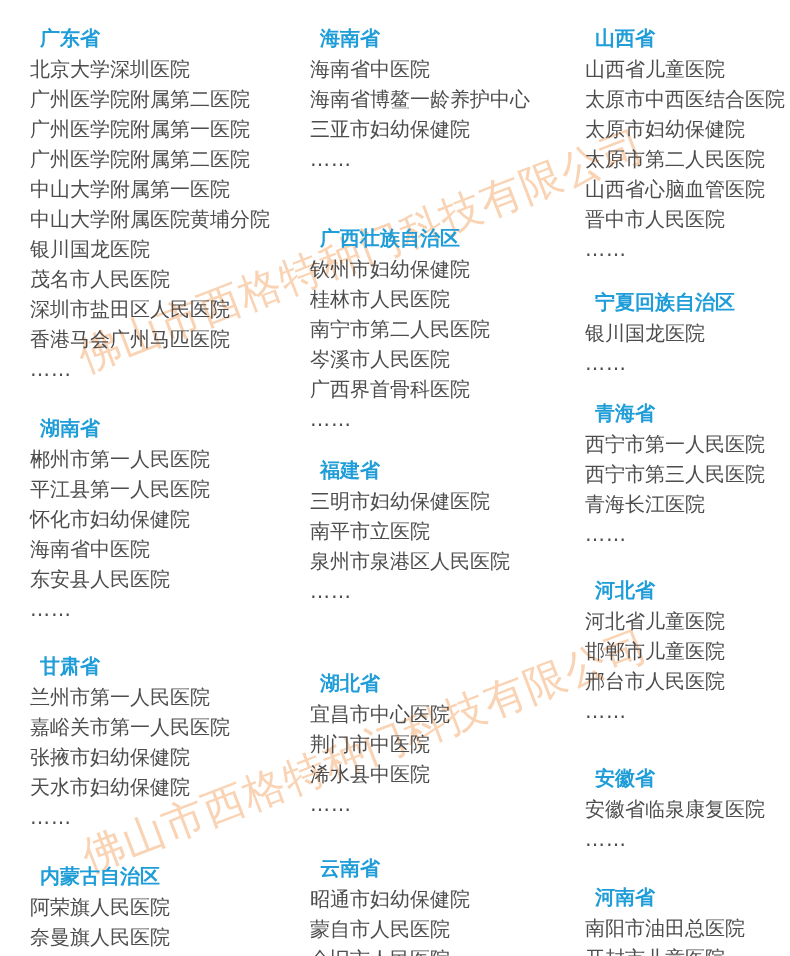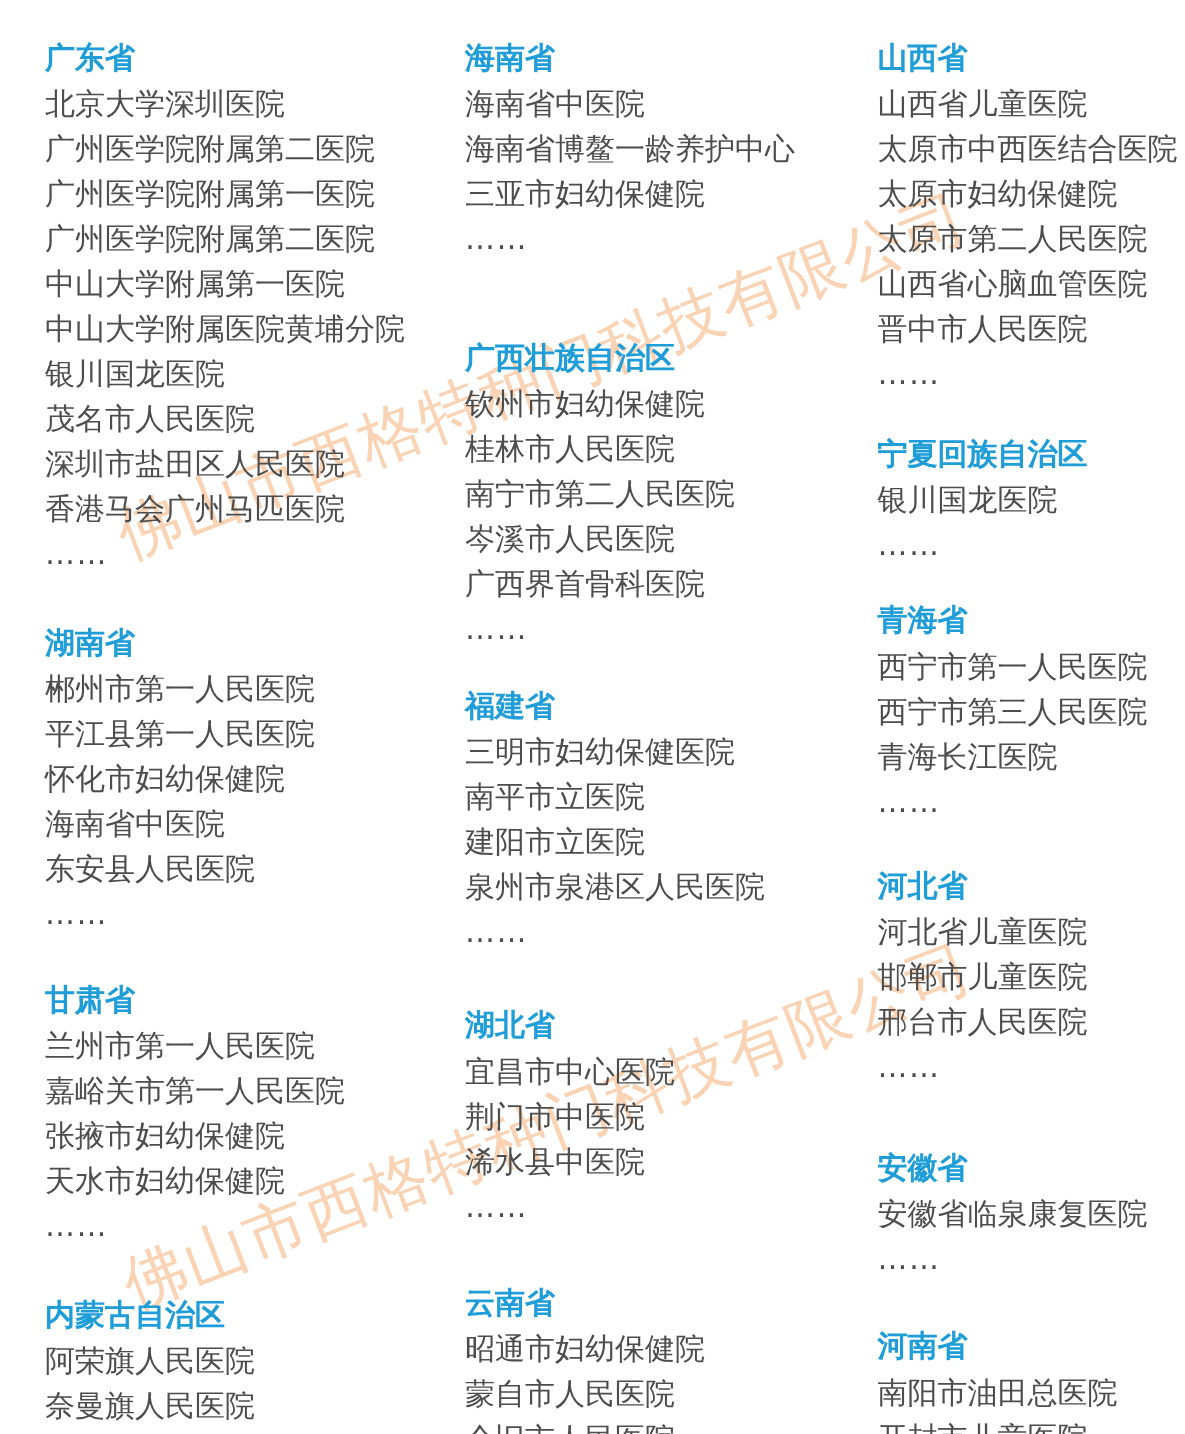--- a/index.html
+++ b/index.html
@@ -42,20 +42,21 @@
     position: absolute;
     left: 0;
     width: 272px;
   }
   .province {
     font-size: 20px;
     font-weight: bold;
     line-height: 32px;
     color: #1E9DD8;
     white-space: nowrap;
+    margin-left: 10px;
   }
   .hospital {
     font-size: 20px;
     line-height: 30px;
     color: #4D4D4D;
     white-space: nowrap;
   }
   .ellipsis {
     letter-spacing: 1px;
   }
@@ -119,21 +120,20 @@
         <div class="hospital">桂林市人民医院</div>
         <div class="hospital">南宁市第二人民医院</div>
         <div class="hospital">岑溪市人民医院</div>
         <div class="hospital">广西界首骨科医院</div>
         <div class="hospital ellipsis">……</div>
       </div>
       <div class="section" style="top: 454px;">
         <div class="province">福建省</div>
         <div class="hospital">三明市妇幼保健医院</div>
         <div class="hospital">南平市立医院</div>
-        <div class="hospital">建阳市立医院</div>
         <div class="hospital">泉州市泉港区人民医院</div>
         <div class="hospital ellipsis">……</div>
       </div>
       <div class="section" style="top: 667px;">
         <div class="province">湖北省</div>
         <div class="hospital">宜昌市中心医院</div>
         <div class="hospital">荆门市中医院</div>
         <div class="hospital">浠水县中医院</div>
         <div class="hospital ellipsis">……</div>
       </div>

